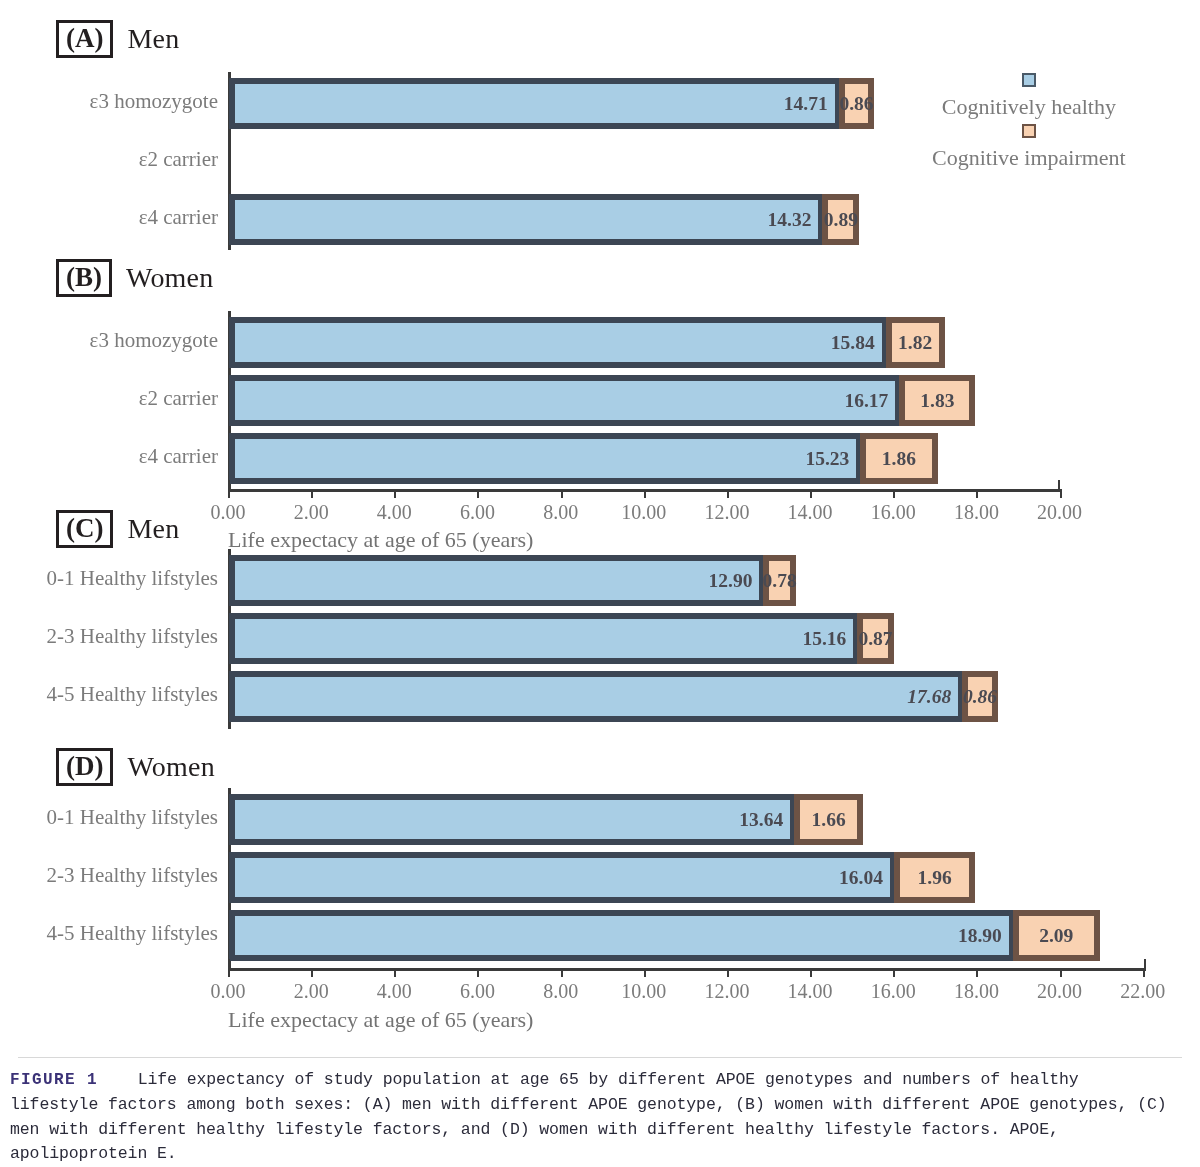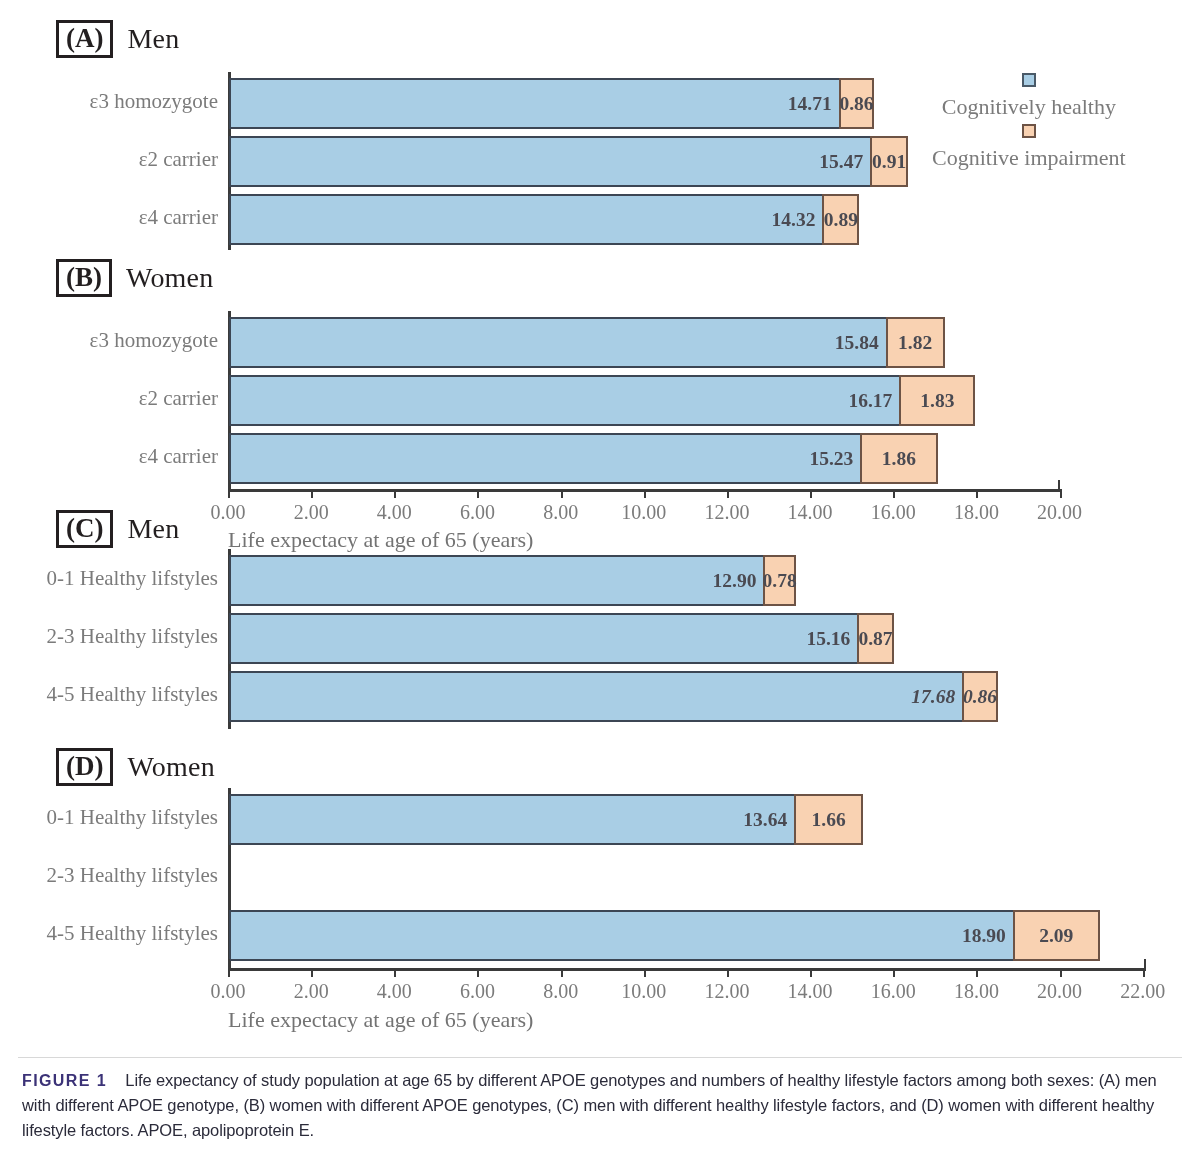--- a/index.html
+++ b/index.html
@@ -25,21 +25,21 @@
 
   
   .plot{position:absolute;}
   .axis-line{position:absolute;left:0;top:0;width:2.5px;background:#3a3a3a;}
   .rowlabel{
     position:absolute;text-align:right;font-size:21px;color:#7b7b7b;
     font-family:"Liberation Serif", serif;white-space:nowrap;
   }
   .bar-row{position:absolute;display:flex;align-items:stretch;}
   .seg{
-    box-sizing:border-box;border:2px solid #701a75;
+    box-sizing:border-box;border:6px solid #701a75;
     display:flex;align-items:center;justify-content:flex-end;
     font-weight:bold;font-size:19.5px;color:#4a4a52;
     font-family:"Liberation Serif", serif;
     padding-right:7px;overflow:visible;
   }
   .seg.healthy{background:#a9cee5;border-color:#3c4654;}
   .seg.impair{background:#f9d2b2;border-color:#6d5345;
     justify-content:center;padding-right:0;}
 
   
@@ -60,22 +60,22 @@
   .legend{position:absolute;}
   .legend-item{display:flex;align-items:center;gap:7px;margin-bottom:4px;flex-direction:column;}
   .swatch{width:14px;height:14px;box-sizing:border-box;border:2px solid #5c5c66;}
   .swatch.healthy{background:#a9cee5;border-color:#4a5a68;}
   .swatch.impair{background:#f9d2b2;border-color:#6d5345;}
   .legend-label{font-size:22px;color:#7b7b7b;font-family:"Liberation Serif", serif;white-space:nowrap;}
 
   
   .caption-rule{position:absolute;left:18px;top:1057px;width:1164px;height:1px;background:#d8d8d8;}
   .caption{
-    position:absolute;left:22px;top:1068px;width:1160px;
-    font-family:Liberation Sans, sans-serif;
+    position:absolute;left:10px;top:1068px;width:1160px;
+    font-family:Liberation Mono, monospace;
     font-size:16.5px;line-height:1.5;color:#2b2b3a;
   }
   .caption b{color:#3b3277;font-weight:bold;letter-spacing:1.4px;font-size:16px;}
   .caption .cap-text{letter-spacing:-.1px;}
 </style>
 </head>
 <body>
 
 <div class="figure">
 
@@ -108,24 +108,20 @@
   </div>
 
   <div class="plot" id="plot-A" style="left:228px;top:72px;width:960px;height:178px;">
     <div class="axis-line" style="height:178px;"></div>
   <div class="rowlabel" style="left: -1000px; width: 990px; top: 16.5px;">ε3 homozygote</div>
       <div class="bar-row" style="left: 1px; top: 6px; height: 51px;">
         <div class="seg healthy" style="width: 611.642px;">14.71</div>
         <div class="seg impair" style="width: 35.7588px; margin-left: -2px;">0.86</div>
       </div>
       <div class="rowlabel" style="left: -1000px; width: 990px; top: 74.5px;">ε2 carrier</div>
-      <div class="bar-row" style="left: 1px; top: 64px; height: 51px;">
-        <div class="seg healthy" style="width: 643.243px;">15.47</div>
-        <div class="seg impair" style="width: 37.8378px; margin-left: -2px;">0.91</div>
-      </div>
       <div class="rowlabel" style="left: -1000px; width: 990px; top: 132.5px;">ε4 carrier</div>
       <div class="bar-row" style="left: 1px; top: 122px; height: 51px;">
         <div class="seg healthy" style="width: 595.426px;">14.32</div>
         <div class="seg impair" style="width: 37.0062px; margin-left: -2px;">0.89</div>
       </div>
     </div>
 
   <div class="plot" id="plot-B" style="left:228px;top:311px;width:960px;height:178px;">
     <div class="axis-line" style="height:178px;"></div>
   <div class="rowlabel" style="left: -1000px; width: 990px; top: 16.5px;">ε3 homozygote</div>
@@ -194,20 +190,24 @@
     </div>
 
   <div class="plot" id="plot-D" style="left:228px;top:788px;width:960px;height:180px;">
     <div class="axis-line" style="height:180px;"></div>
   <div class="rowlabel" style="left: -1000px; width: 990px; top: 16.5px;">0-1 Healthy lifstyles</div>
       <div class="bar-row" style="left: 1px; top: 6px; height: 51px;">
         <div class="seg healthy" style="width: 567.151px;">13.64</div>
         <div class="seg impair" style="width: 69.0228px; margin-left: -2px;">1.66</div>
       </div>
       <div class="rowlabel" style="left: -1000px; width: 990px; top: 74.5px;">2-3 Healthy lifstyles</div>
+      <div class="bar-row" style="left: 1px; top: 64px; height: 51px;">
+        <div class="seg healthy" style="width: 666.943px;">16.04</div>
+        <div class="seg impair" style="width: 81.4968px; margin-left: -2px;">1.96</div>
+      </div>
       <div class="rowlabel" style="left: -1000px; width: 990px; top: 132.5px;">4-5 Healthy lifstyles</div>
       <div class="bar-row" style="left: 1px; top: 122px; height: 51px;">
         <div class="seg healthy" style="width: 785.862px;">18.90</div>
         <div class="seg impair" style="width: 86.9022px; margin-left: -2px;">2.09</div>
       </div>
     </div>
 
   <div class="xaxis" id="xaxis-bottom" style="left:228px;top:968px;width:930px;">
     <div class="bar" style="width:918px;"></div>
     <div class="tick-end" style="left:0;"></div>

